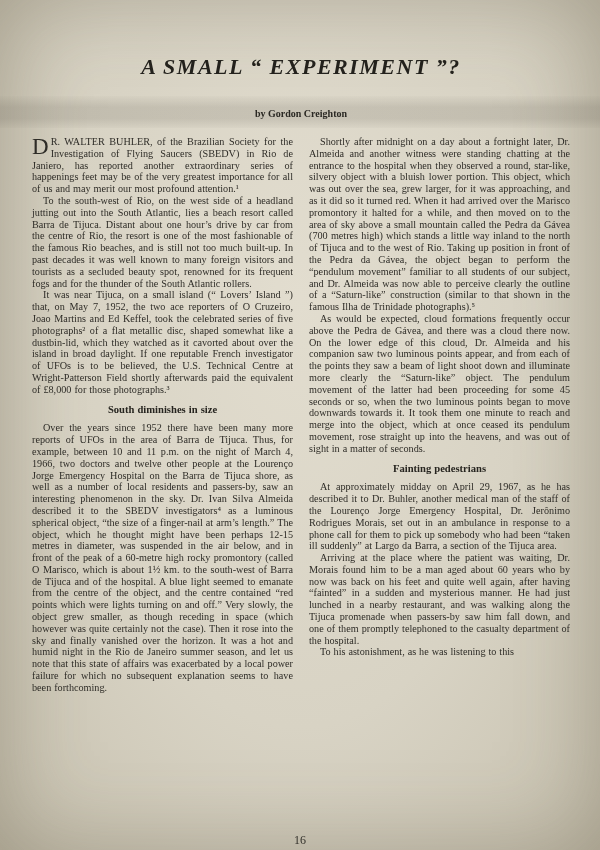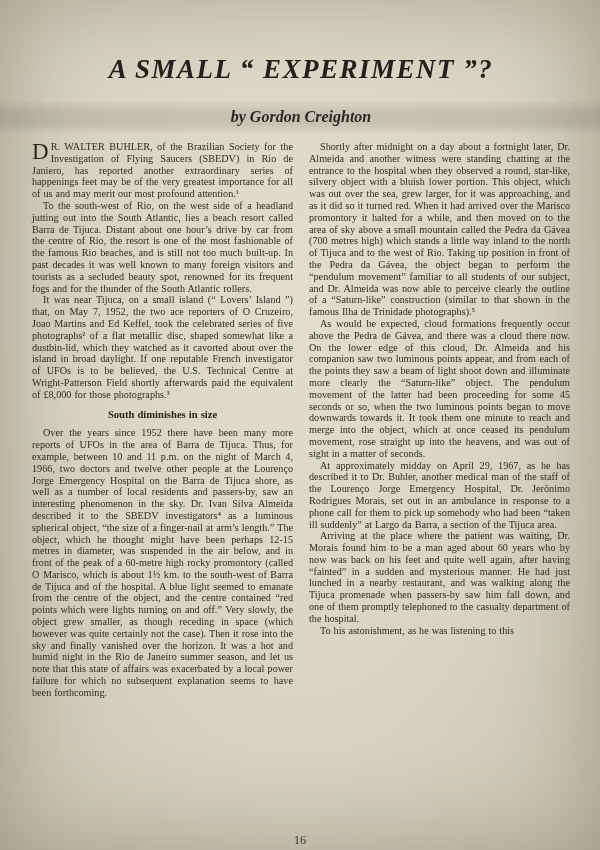--- a/index.html
+++ b/index.html
@@ -17,36 +17,35 @@
     background:
       radial-gradient(ellipse at 50% 35%, #e2ddcf 0%, #d8d3c4 55%, #c6c0ae 100%);
     box-shadow: inset 0 0 90px rgba(90, 80, 60, 0.35);
     padding: 30px 30px 0 32px;
   }
   .title {
     margin-top: 24px;
     text-align: center;
     font-style: italic;
     font-weight: bold;
-    font-size: 27px;
+    font-size: 22px;
     letter-spacing: 1.5px;
     color: #23211c;
   }
   .byline-band {
     margin: 16px -32px 8px -32px;
     padding: 7px 0;
     text-align: center;
     background: linear-gradient(to bottom,
       rgba(80,75,65,0.02), rgba(80,75,65,0.16) 35%,
       rgba(80,75,65,0.16) 70%, rgba(80,75,65,0.03));
   }
   .byline {
-    font-style: italic;
     font-weight: bold;
-    font-size: 16px;
+    font-size: 10px;
     color: #2a2823;
   }
   .columns {
     display: flex;
     gap: 16px;
     margin-top: 8px;
   }
   .col {
     width: 261px;
     text-align: justify;
@@ -98,20 +97,21 @@
       <p class="para first"><span class="dropcap">D</span><span>R. WALTER BUHLER, of the Brazilian Society for the Investigation of Flying Saucers (SBEDV) in Rio de Janiero, has reported another extraordinary series of happenings feet may be of the very greatest importance for all of us and may merit our most profound attention.¹</span></p>
       <p class="para">To the south-west of Rio, on the west side of a headland jutting out into the South Atlantic, lies a beach resort called Barra de Tijuca. Distant about one hour’s drive by car from the centre of Rio, the resort is one of the most fashionable of the famous Rio beaches, and is still not too much built-up. In past decades it was well known to many foreign visitors and tourists as a secluded beauty spot, renowned for its frequent fogs and for the thunder of the South Atlantic rollers.</p>
       <p class="para">It was near Tijuca, on a small island (“ Lovers’ Island ”) that, on May 7, 1952, the two ace reporters of O Cruzeiro, Joao Martins and Ed Keffel, took the celebrated series of five photographs² of a flat metallic disc, shaped somewhat like a dustbin-lid, which they watched as it cavorted about over the island in broad daylight. If one reputable French investigator of UFOs is to be believed, the U.S. Technical Centre at Wright-Patterson Field shortly afterwards paid the equivalent of £8,000 for those photographs.³</p>
       <h3 class="subhead">South diminishes in size</h3>
       <p class="para">Over the years since 1952 there have been many more reports of UFOs in the area of Barra de Tijuca. Thus, for example, between 10 and 11 p.m. on the night of March 4, 1966, two doctors and twelve other people at the Lourenço Jorge Emergency Hospital on the Barra de Tijuca shore, as well as a number of local residents and passers-by, saw an interesting phenomenon in the sky. Dr. Ivan Silva Almeida described it to the SBEDV investigators⁴ as a luminous spherical object, “the size of a finger-nail at arm’s length.” The object, which he thought might have been perhaps 12-15 metres in diameter, was suspended in the air below, and in front of the peak of a 60-metre high rocky promontory (called O Marisco, which is about 1½ km. to the south-west of Barra de Tijuca and of the hospital. A blue light seemed to emanate from the centre of the object, and the centre contained “red points which were lights turning on and off.” Very slowly, the object grew smaller, as though receding in space (which however was quite certainly not the case). Then it rose into the sky and finally vanished over the horizon. It was a hot and humid night in the Rio de Janeiro summer season, and let us note that this state of affairs was exacerbated by a local power failure for which no subsequent explanation seems to have been forthcoming.</p>
     </div>
 
     <div class="col">
       <p class="para">Shortly after midnight on a day about a fortnight later, Dr. Almeida and another witness were standing chatting at the entrance to the hospital when they observed a round, star-like, silvery object with a bluish lower portion. This object, which was out over the sea, grew larger, for it was approaching, and as it did so it turned red. When it had arrived over the Marisco promontory it halted for a while, and then moved on to the area of sky above a small mountain called the Pedra da Gávea (700 metres high) which stands a little way inland to the north of Tijuca and to the west of Rio. Taking up position in front of the Pedra da Gávea, the object began to perform the “pendulum movement” familiar to all students of our subject, and Dr. Almeida was now able to perceive clearly the outline of a “Saturn-like” construction (similar to that shown in the famous Ilha de Trinidade photographs).⁵</p>
       <p class="para">As would be expected, cloud formations frequently occur above the Pedra de Gávea, and there was a cloud there now. On the lower edge of this cloud, Dr. Almeida and his companion saw two luminous points appear, and from each of the points they saw a beam of light shoot down and illuminate more clearly the “Saturn-like” object. The pendulum movement of the latter had been proceeding for some 45 seconds or so, when the two luminous points began to move downwards towards it. It took them one minute to reach and merge into the object, which at once ceased its pendulum movement, rose straight up into the heavens, and was out of sight in a matter of seconds.</p>
+      <h3 class="subhead">Fainting pedestrians</h3>
       <p class="para">At approximately midday on April 29, 1967, as he has described it to Dr. Buhler, another medical man of the staff of the Lourenço Jorge Emergency Hospital, Dr. Jerônimo Rodrigues Morais, set out in an ambulance in response to a phone call for them to pick up somebody who had been “taken ill suddenly” at Largo da Barra, a section of the Tijuca area.</p>
       <p class="para">Arriving at the place where the patient was waiting, Dr. Morais found him to be a man aged about 60 years who by now was back on his feet and quite well again, after having “fainted” in a sudden and mysterious manner. He had just lunched in a nearby restaurant, and was walking along the Tijuca promenade when passers-by saw him fall down, and one of them promptly telephoned to the casualty department of the hospital.</p>
       <p class="para">To his astonishment, as he was listening to this</p>
     </div>
 
   </div>
 
   <div class="page-number">16</div>
 
 </div>

